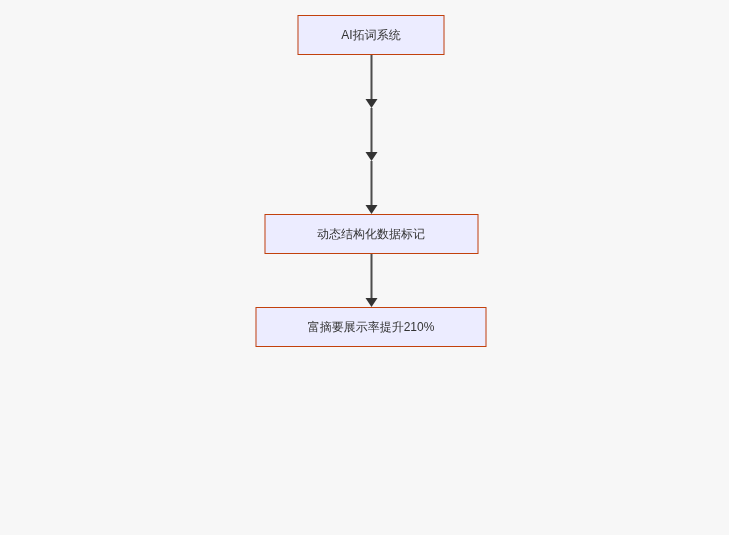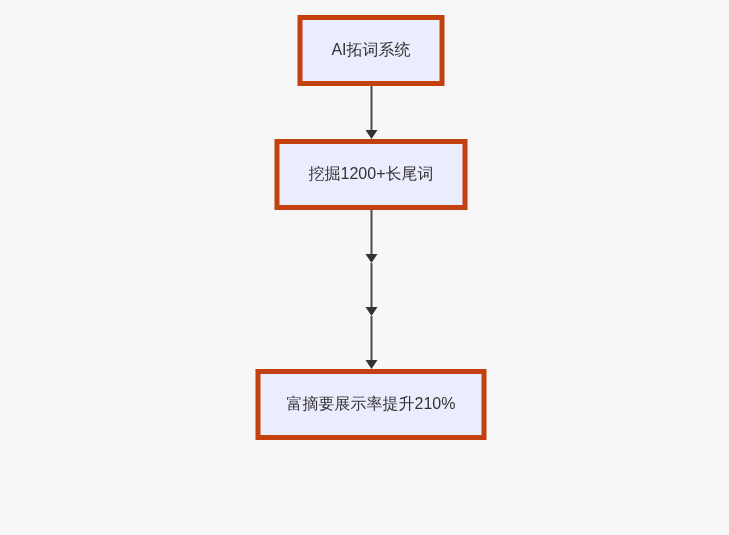--- a/index.html
+++ b/index.html
@@ -18,25 +18,25 @@
     position: absolute;
     left: 371px;
     top: 15px;
     transform: translateX(-50%);
     display: flex;
     flex-direction: column;
     align-items: center;
   }
   .node {
     box-sizing: border-box;
-    height: 71px;
+    height: 40px;
     background: #ECECFF;
-    border: 5px solid #c2410c;
+    border: 1px solid #c2410c;
     color: #333333;
-    font-size: 16px;
+    font-size: 12px;
     display: flex;
     align-items: center;
     justify-content: center;
     text-align: center;
     white-space: nowrap;
   }
   .node.n1 { width: 147px; }
   .node.n2 { width: 193px; }
   .node.n3 { width: 222px; }
   .node.n4 { width: 214px; }
@@ -68,35 +68,35 @@
 
   <div class="node n1">
     <span>AI拓词系统</span>
   </div>
 
   <div class="edge">
     <div class="line"></div>
     <div class="head"></div>
   </div>
 
-  <div class="node n2">
-    <span>挖掘1200+长尾词</span>
-  </div>
 
   <div class="edge">
     <div class="line"></div>
     <div class="head"></div>
   </div>
 
 
   <div class="edge">
     <div class="line"></div>
     <div class="head"></div>
   </div>
 
+  <div class="node n4">
+    <span>动态结构化数据标记</span>
+  </div>
 
   <div class="edge">
     <div class="line"></div>
     <div class="head"></div>
   </div>
 
   <div class="node n5">
     <span>富摘要展示率提升210%</span>
   </div>
 

